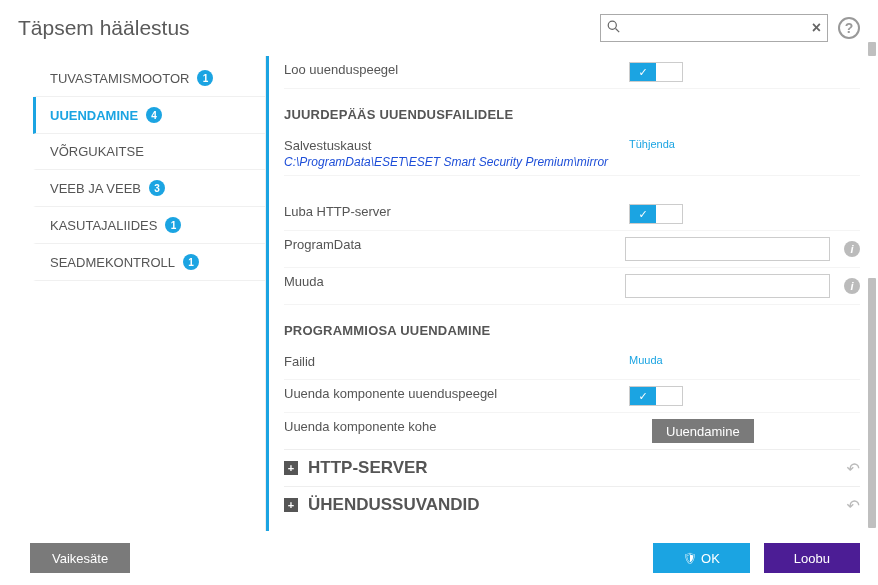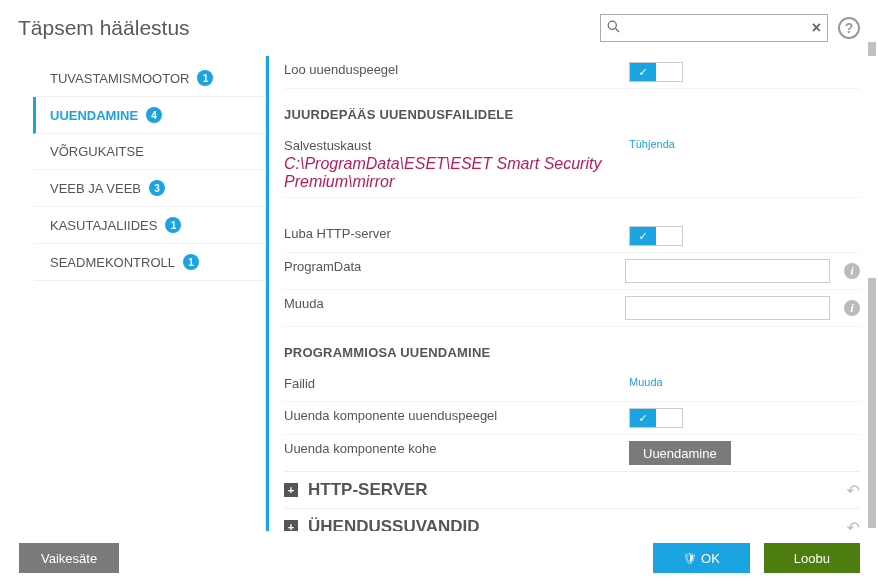--- a/index.html
+++ b/index.html
@@ -19,23 +19,23 @@
 .sidebar { width: 232px; padding-top: 4px; }
 .side-item { display: flex; align-items: center; padding: 10px 14px; cursor: pointer; border-left: 3px solid transparent; font-size: 13px; color: #555; border-bottom: 1px solid #f0f0f0; }
 .side-item.active { color: #1ba4e2; font-weight: 700; border-left: 3px solid #1ba4e2; }
 .badge { display: inline-flex; align-items: center; justify-content: center; min-width: 16px; height: 16px; border-radius: 50%; background: #1ba4e2; color: #fff; font-size: 10px; font-weight: bold; margin-left: 8px; }
 
 .main { flex: 1; position: relative; border-left: 1px solid #eee; overflow-y: auto; padding-right: 18px; }
 .vbar { position: absolute; left: 0; top: 0; width: 3px; background: #1ba4e2; height: 100%; }
 .content { padding-left: 18px; }
 
 .row { display: flex; align-items: flex-start; padding: 6px 0; min-height: 32px; border-bottom: 1px solid #f4f4f4; }
-.row.no-border { border-bottom: none; }
+.row.no-border { border-bottom: none; gap: 23px; }
 .label-col { width: 345px; color: #555; font-size: 13px; }
-.label-sub { font-style: italic; color: #be185d; font-size: 16px; margin-top: 2px; }
+.label-sub { font-style: italic; color: #1d4ed8; font-size: 12px; margin-top: 2px; }
 .ctrl-col { flex: 1; display: flex; align-items: center; gap: 8px; }
 
 .section-title { font-weight: 700; color: #555; padding: 18px 0 10px 0; font-size: 13px; letter-spacing: 0.2px; }
 
 .toggle { width: 54px; height: 20px; border: 1px solid #ccc; display: flex; cursor: pointer; background:#fff; }
 .toggle .on { width: 27px; background: #1ba4e2; display: flex; align-items: center; justify-content: center; color: #fff; font-size: 11px; }
 .toggle .off { width: 27px; background: #fff; }
 
 .link { color: #1ba4e2; cursor: pointer; text-decoration: none; font-size: 11px; }
 
@@ -45,26 +45,26 @@
 .btn-gray { background: #7a7a7a; color: #fff; border: none; padding: 4px 14px; font-size: 13px; cursor: pointer; height: 24px; }
 
 .expand-row { display: flex; align-items: center; padding: 8px 0; border-top: 1px solid #eee; }
 .expand-icon { width: 14px; height: 14px; background: #555; color: #fff; font-size: 11px; font-weight: bold; display: inline-flex; align-items: center; justify-content: center; margin-right: 10px; line-height: 1; }
 .expand-label { font-weight: 700; color: #555; flex: 1; font-size: 17px; }
 .undo-icon { color: #bbb; font-size: 16px; cursor: pointer; }
 
 .scroll-ind { position: absolute; right: 2px; top: 42px; width: 8px; height: 14px; background: #bfbfbf; border-radius: 1px; }
 .scroll-ind2 { position: absolute; right: 2px; top: 278px; width: 8px; height: 250px; background: #bfbfbf; border-radius: 1px; }
 
-.footer { position: absolute; bottom: 0; left: 1px; right: 0; height: 54px; display: flex; align-items: center; padding: 0 18px; background: #fff; }
+.footer { position: absolute; bottom: 0; left: 12px; right: 0; height: 54px; display: flex; align-items: center; padding: 0 18px; background: #fff; }
 .footer-left { flex: 1; }
 .btn { border: none; height: 30px; padding: 0 22px; font-size: 13px; cursor: pointer; }
 .btn-default { background: #7a7a7a; color: #fff; }
 .btn-primary { background: #1ba4e2; color: #fff; margin-right: 14px; display: inline-flex; align-items: center; gap: 4px; padding: 0 30px; }
-.btn-cancel { background: #4d7c0f; color: #fff; padding: 0 30px; }
+.btn-cancel { background: #4c1d95; color: #fff; padding: 0 30px; }
 .shield { font-size: 11px; }
 </style>
 </head>
 <body>
 
 <div class="header">
   <div class="title">Täpsem häälestus</div>
   <div class="header-right">
     <div class="search-wrap">
       <span class="search-icon">

